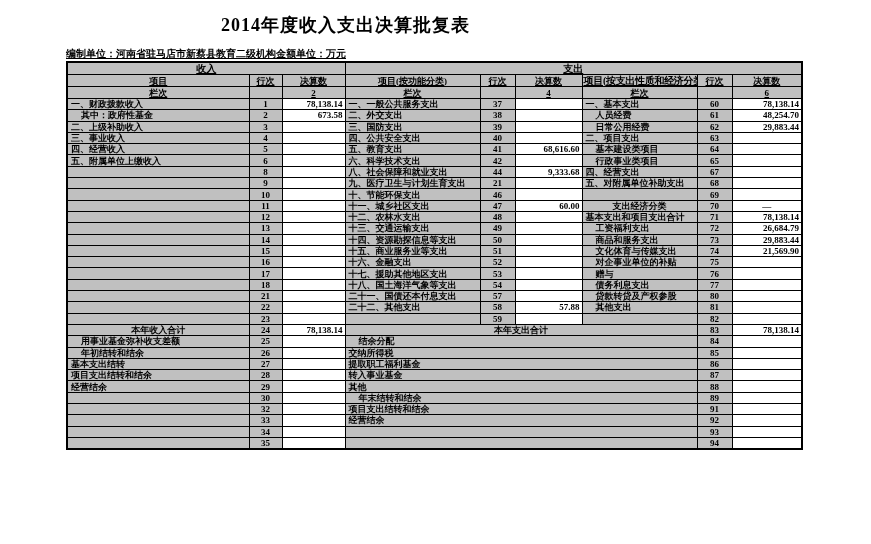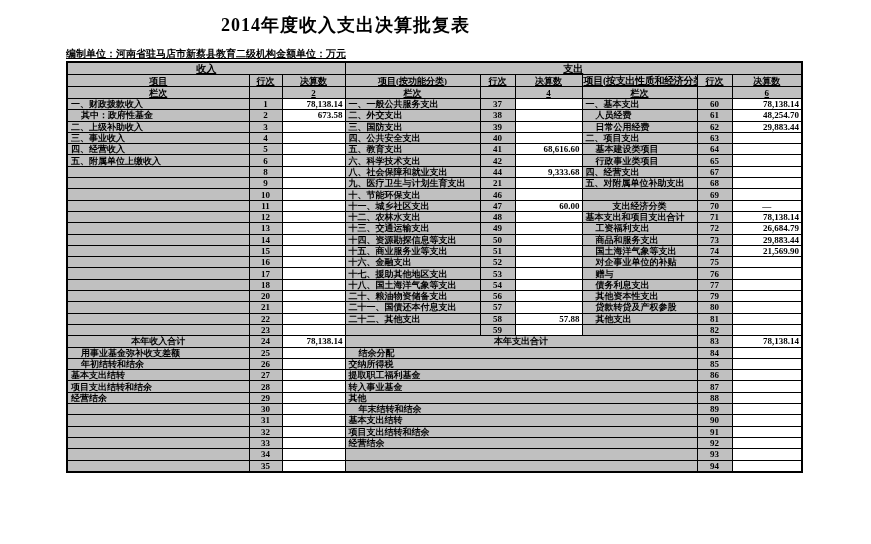--- a/index.html
+++ b/index.html
@@ -242,21 +242,21 @@
           <td class="center">73</td>
           <td class="val">29,883.44</td>
         </tr>
         <tr>
           <td class="lbl"></td>
           <td class="center">15</td>
           <td class="val"></td>
           <td class="lbl">十五、商业服务业等支出</td>
           <td class="center">51</td>
           <td class="val"></td>
-          <td class="lbl ind1">国土海洋气象等支出</td>
+          <td class="lbl ind1">文化体育与传媒支出</td>
           <td class="center">74</td>
           <td class="val">21,569.90</td>
         </tr>
         <tr>
           <td class="lbl"></td>
           <td class="center">16</td>
           <td class="val"></td>
           <td class="lbl">十六、金融支出</td>
           <td class="center">52</td>
           <td class="val"></td>
@@ -277,31 +277,20 @@
         </tr>
         <tr>
           <td class="lbl"></td>
           <td class="center">18</td>
           <td class="val"></td>
           <td class="lbl">十八、国土海洋气象等支出</td>
           <td class="center">54</td>
           <td class="val"></td>
           <td class="lbl ind1">债务利息支出</td>
           <td class="center">77</td>
-          <td class="val"></td>
-        </tr>
-        <tr>
-          <td class="lbl"></td>
-          <td class="center">20</td>
-          <td class="val"></td>
-          <td class="lbl">二十、粮油物资储备支出</td>
-          <td class="center">56</td>
-          <td class="val"></td>
-          <td class="lbl ind1">其他资本性支出</td>
-          <td class="center">79</td>
           <td class="val"></td>
         </tr>
         <tr>
           <td class="lbl"></td>
           <td class="center">21</td>
           <td class="val"></td>
           <td class="lbl">二十一、国债还本付息支出</td>
           <td class="center">57</td>
           <td class="val"></td>
           <td class="lbl ind1">贷款转贷及产权参股</td>
@@ -381,28 +370,20 @@
         <tr>
           <td class="lbl"></td>
           <td class="center">30</td>
           <td class="val"></td>
           <td class="lbl ind1" colspan="4">年末结转和结余</td>
           <td class="center">89</td>
           <td class="val"></td>
         </tr>
         <tr>
           <td class="lbl"></td>
-          <td class="center">31</td>
-          <td class="val"></td>
-          <td class="lbl ind2" colspan="4">基本支出结转</td>
-          <td class="center">90</td>
-          <td class="val"></td>
-        </tr>
-        <tr>
-          <td class="lbl"></td>
           <td class="center">32</td>
           <td class="val"></td>
           <td class="lbl ind2" colspan="4">项目支出结转和结余</td>
           <td class="center">91</td>
           <td class="val"></td>
         </tr>
         <tr>
           <td class="lbl"></td>
           <td class="center">33</td>
           <td class="val"></td>

